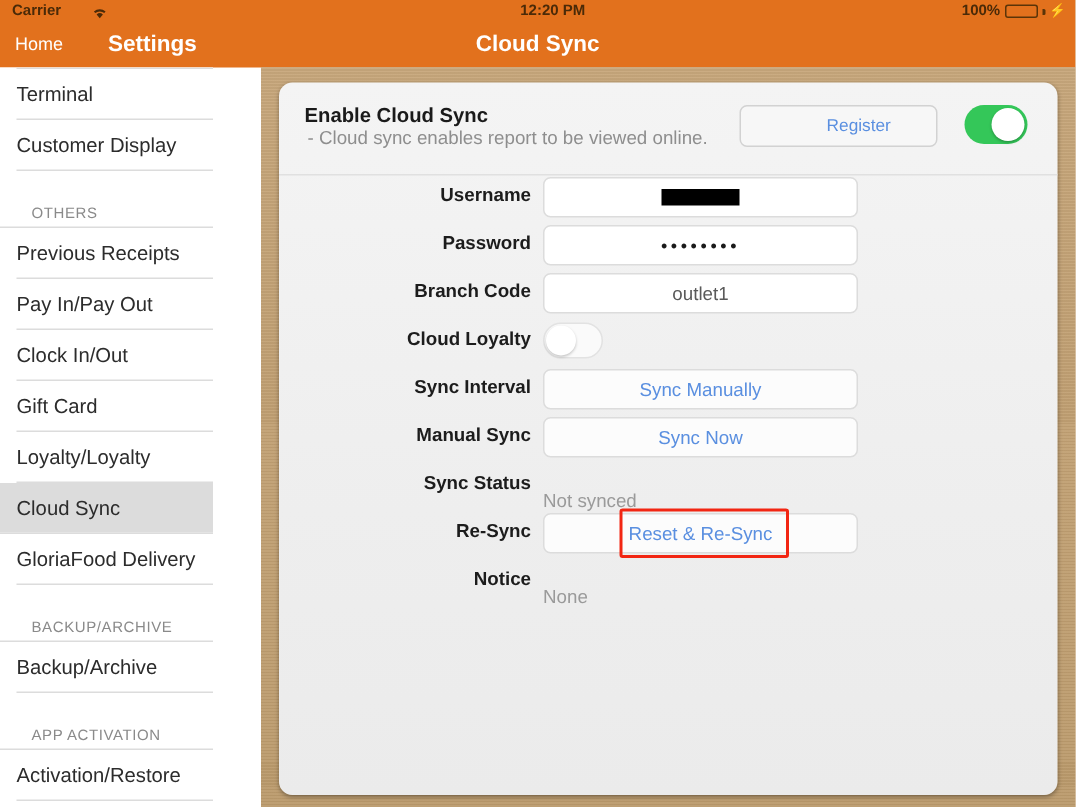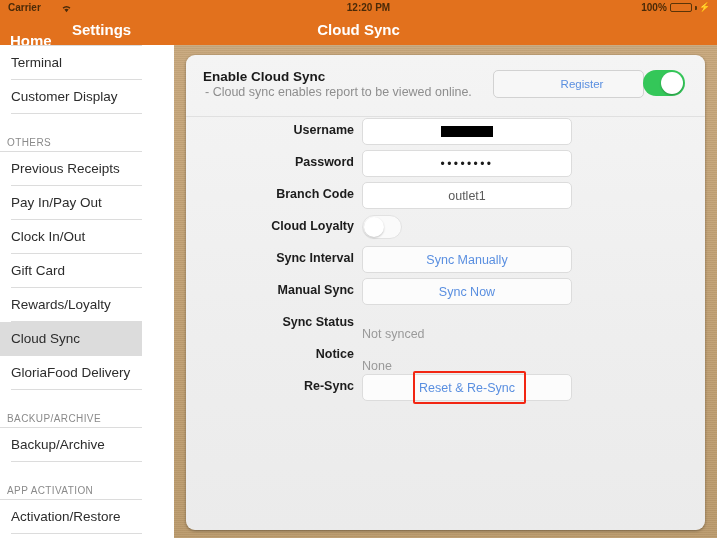--- a/index.html
+++ b/index.html
@@ -30,22 +30,22 @@
   .batt-fill { width:100%; height:100%; background:#4cd446; border-radius:1px; }
   .batt-cap { width:2px; height:4px; background:#5a3408; border-radius:0 1px 1px 0; }
   .bolt { font-size:9px; line-height:9px; color:#4a2a08; }
 
   
   .navbar {
     position:absolute; top:16px; left:0; width:717px; height:29px;
     background:#e2711d;
   }
   .nav-home {
-    position:absolute; left:10px; top:16px;
-    color:#fff; font-size:15px; font-weight:bold;
+    position:absolute; left:10px; top:6px;
+    color:#fff; font-size:12px; font-weight:normal;
   }
   .nav-settings {
     position:absolute; left:72px; top:5px;
     color:#fff; font-size:15px; font-weight:bold;
   }
   .nav-title {
     position:absolute; left:0; right:0; top:5px; text-align:center;
     color:#fff; font-size:15px; font-weight:bold;
   }
 
@@ -57,21 +57,21 @@
   .sb-sep { height:1px; background:#dcdcdc; margin-left:11px; }
   .sb-sep.full { margin-left:0; }
   .sb-item {
     height:33px; display:flex; align-items:center;
     padding-left:11px; font-size:13.5px; color:#2c2c2c;
   }
   .sb-item.selected { background:#dcdcdc; }
   .sb-group-gap { height:13px; background:#fff; }
   .sb-header {
     height:24px; display:flex; align-items:flex-end;
-    padding-left:7px; padding-bottom:3px;
+    padding-left:21px; padding-bottom:3px;
     font-size:10px; color:#8a8a8a; letter-spacing:0.4px;
   }
 
   
   .main {
     position:absolute; top:45px; left:174px; width:543px; height:493px;
     background:#c9a97e;
     background-image:
       repeating-linear-gradient(0deg, rgba(255,255,255,0.05) 0 1px, rgba(0,0,0,0.035) 1px 2px),
       linear-gradient(180deg,#c8a87c 0%,#c2a174 40%,#bb9a6c 100%);
@@ -87,21 +87,21 @@
   .hdr-row { position:absolute; left:0; top:0; width:519px; height:61px; }
   .hdr-title {
     position:absolute; left:17px; top:14px;
     font-size:13.5px; font-weight:bold; color:#1a1a1a;
   }
   .hdr-sub {
     position:absolute; left:19px; top:30px;
     font-size:12.5px; color:#8e8e8e;text-align:center;
   }
   .register-btn {
-    position:absolute; left:307px; top:15px; width:151px; height:28px;
+    position:absolute; left:307px; top:15px; width:132px; height:28px;
     border:1px solid #d2d2d2; border-radius:5px; background:#f7f7f7;
     display:flex; align-items:center; justify-content:center;
     font-size:11.5px; color:#5a8fe0;padding-left:27px;
   }
   .hdr-toggle {
     position:absolute; left:457px; top:15px;
     width:42px; height:26px; border-radius:13px; background:#34c759;
   }
   .hdr-toggle .knob {
     position:absolute; right:2px; top:2px; width:22px; height:22px;
@@ -201,21 +201,21 @@
         <div class="sb-sep"></div>
         <div class="sb-item">
           <span>Clock In/Out</span>
         </div>
         <div class="sb-sep"></div>
         <div class="sb-item">
           <span>Gift Card</span>
         </div>
         <div class="sb-sep"></div>
         <div class="sb-item">
-          <span>Rewards/Loyalty</span>
+          <span>Loyalty/Loyalty</span>
         </div>
         <div class="sb-sep"></div>
         <div class="sb-item selected">
           <span>Cloud Sync</span>
         </div>
         <div class="sb-sep full"></div>
         <div class="sb-item">
           <span>GloriaFood Delivery</span>
         </div>
         <div class="sb-sep"></div>
@@ -288,27 +288,27 @@
             <div class="lbl">Manual Sync</div>
             <div class="fieldwrap">
               <div class="field link">Sync Now</div>
             </div>
           </div>
           <div class="row">
             <div class="lbl">Sync Status</div>
             <div class="plaintext">Not synced</div>
           </div>
           <div class="row">
+            <div class="lbl">Re-Sync</div>
+            <div class="fieldwrap">
+              <div class="field link">Reset &amp; Re-Sync</div>
+              <div class="annotation"></div>
+            </div>
+          </div>
+          <div class="row">
             <div class="lbl">Notice</div>
             <div class="plaintext">None</div>
-          </div>
-          <div class="row">
-            <div class="lbl">Re-Sync</div>
-            <div class="fieldwrap">
-              <div class="field link">Reset &amp; Re-Sync</div>
-              <div class="annotation"></div>
-            </div>
           </div>
         </div>
 
     </div>
   </div>
 </div>
 
 </body></html>

